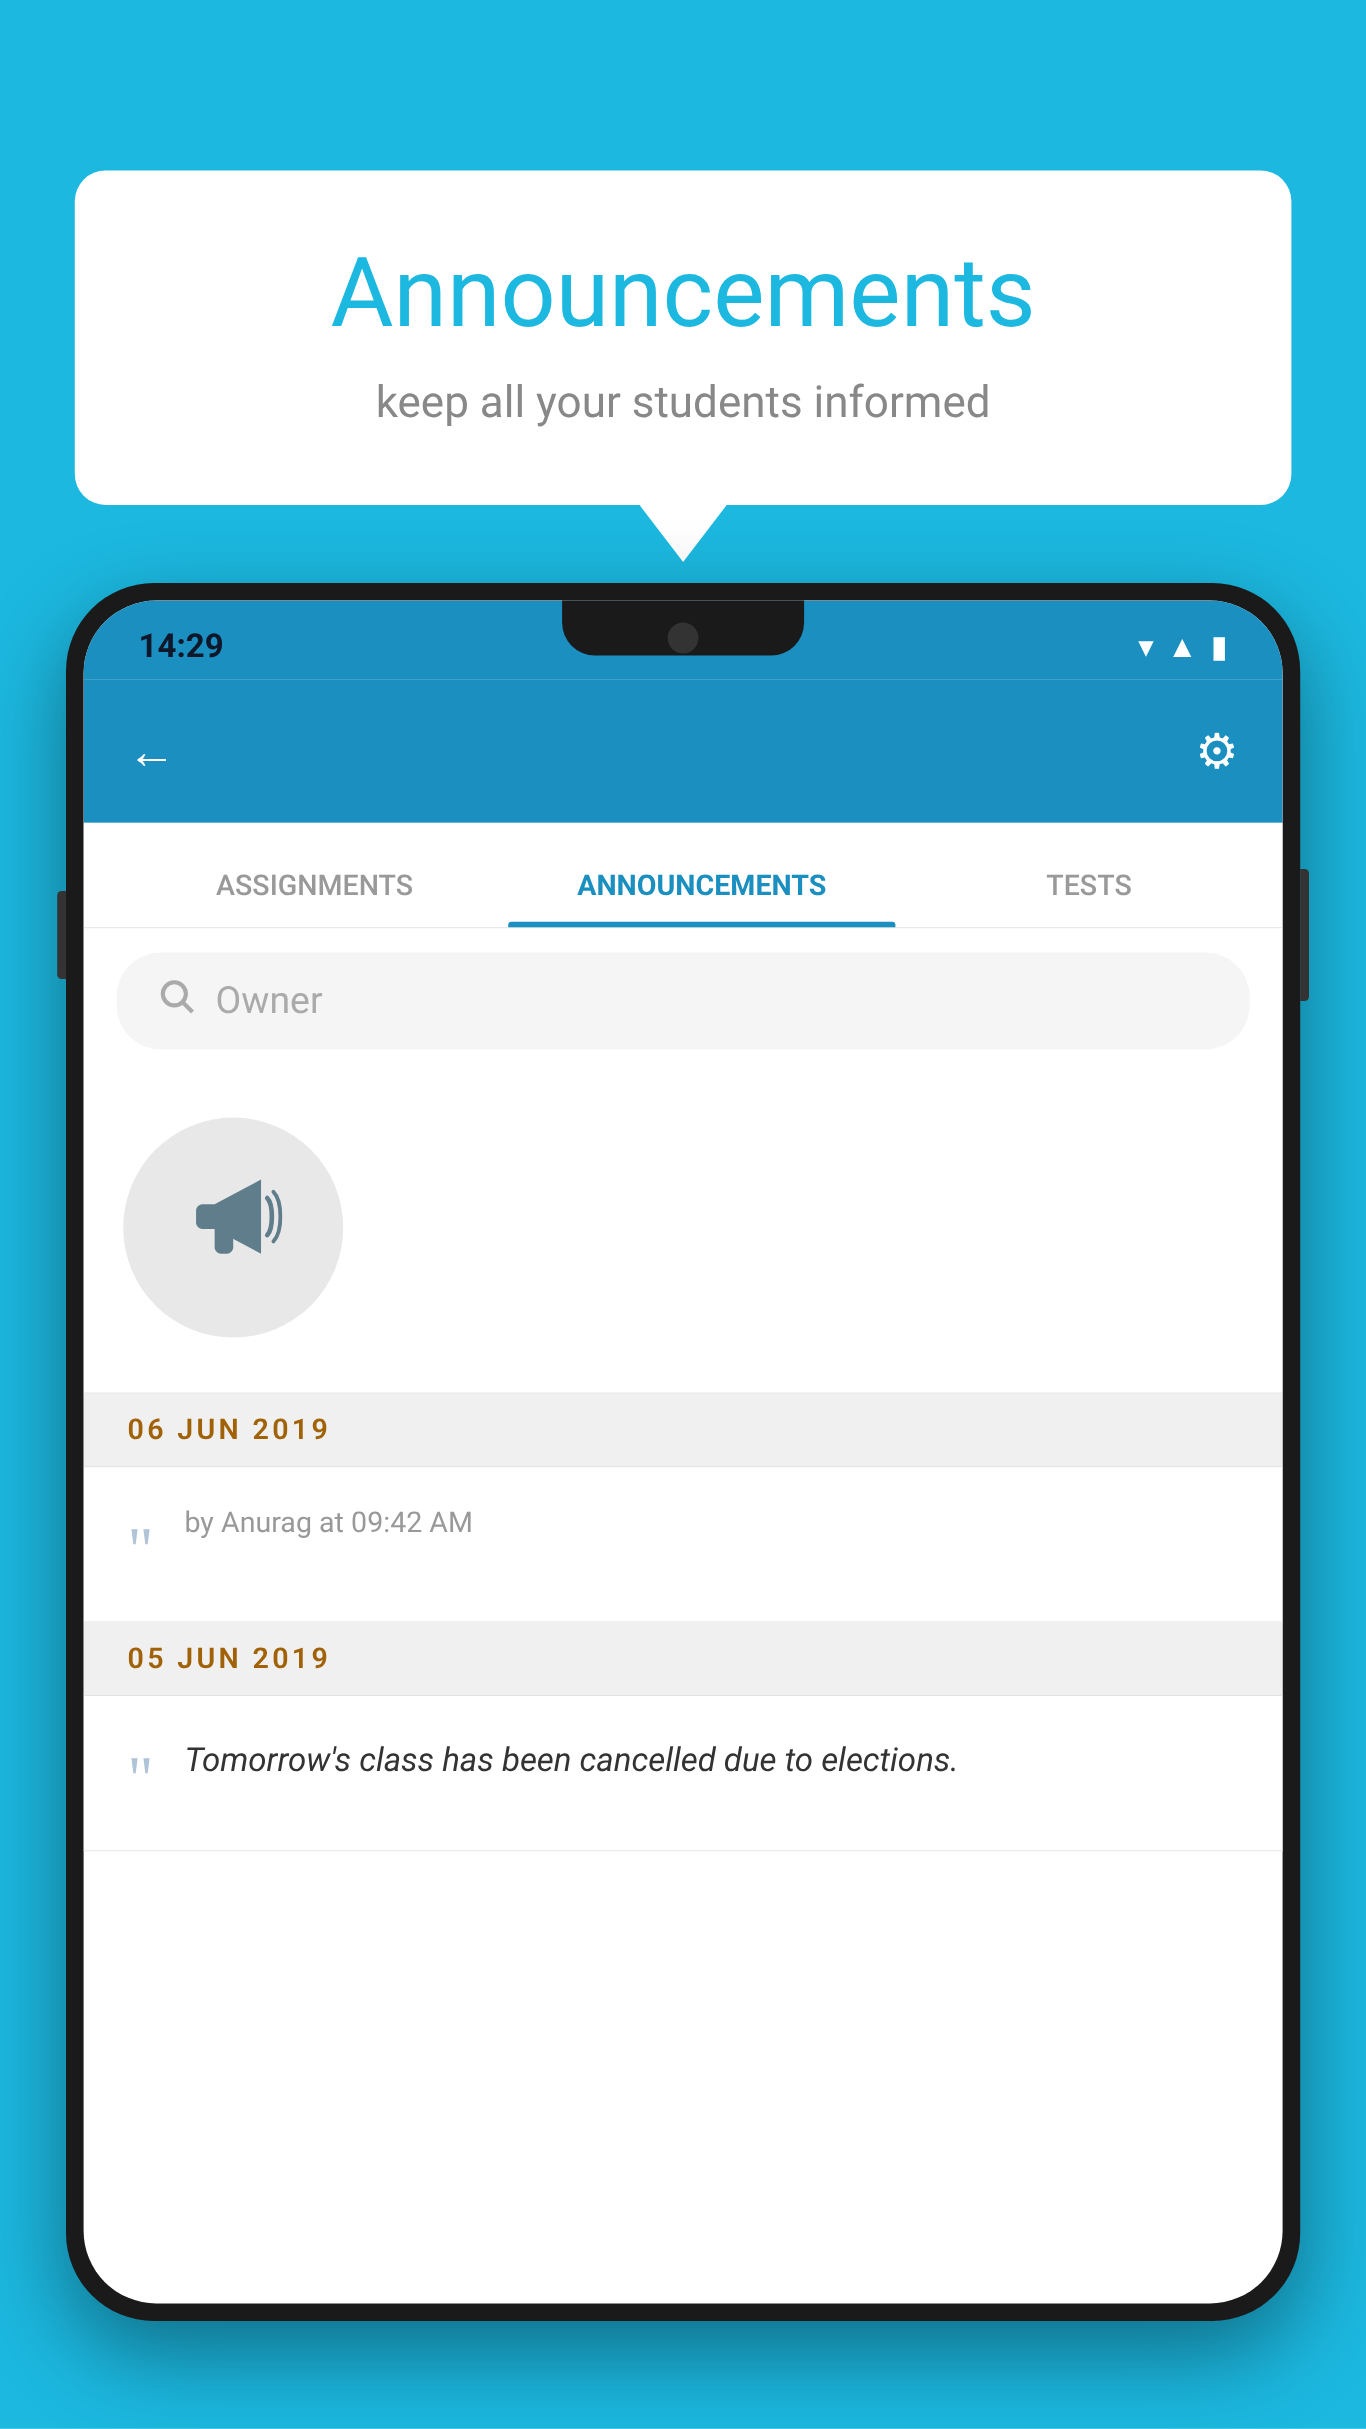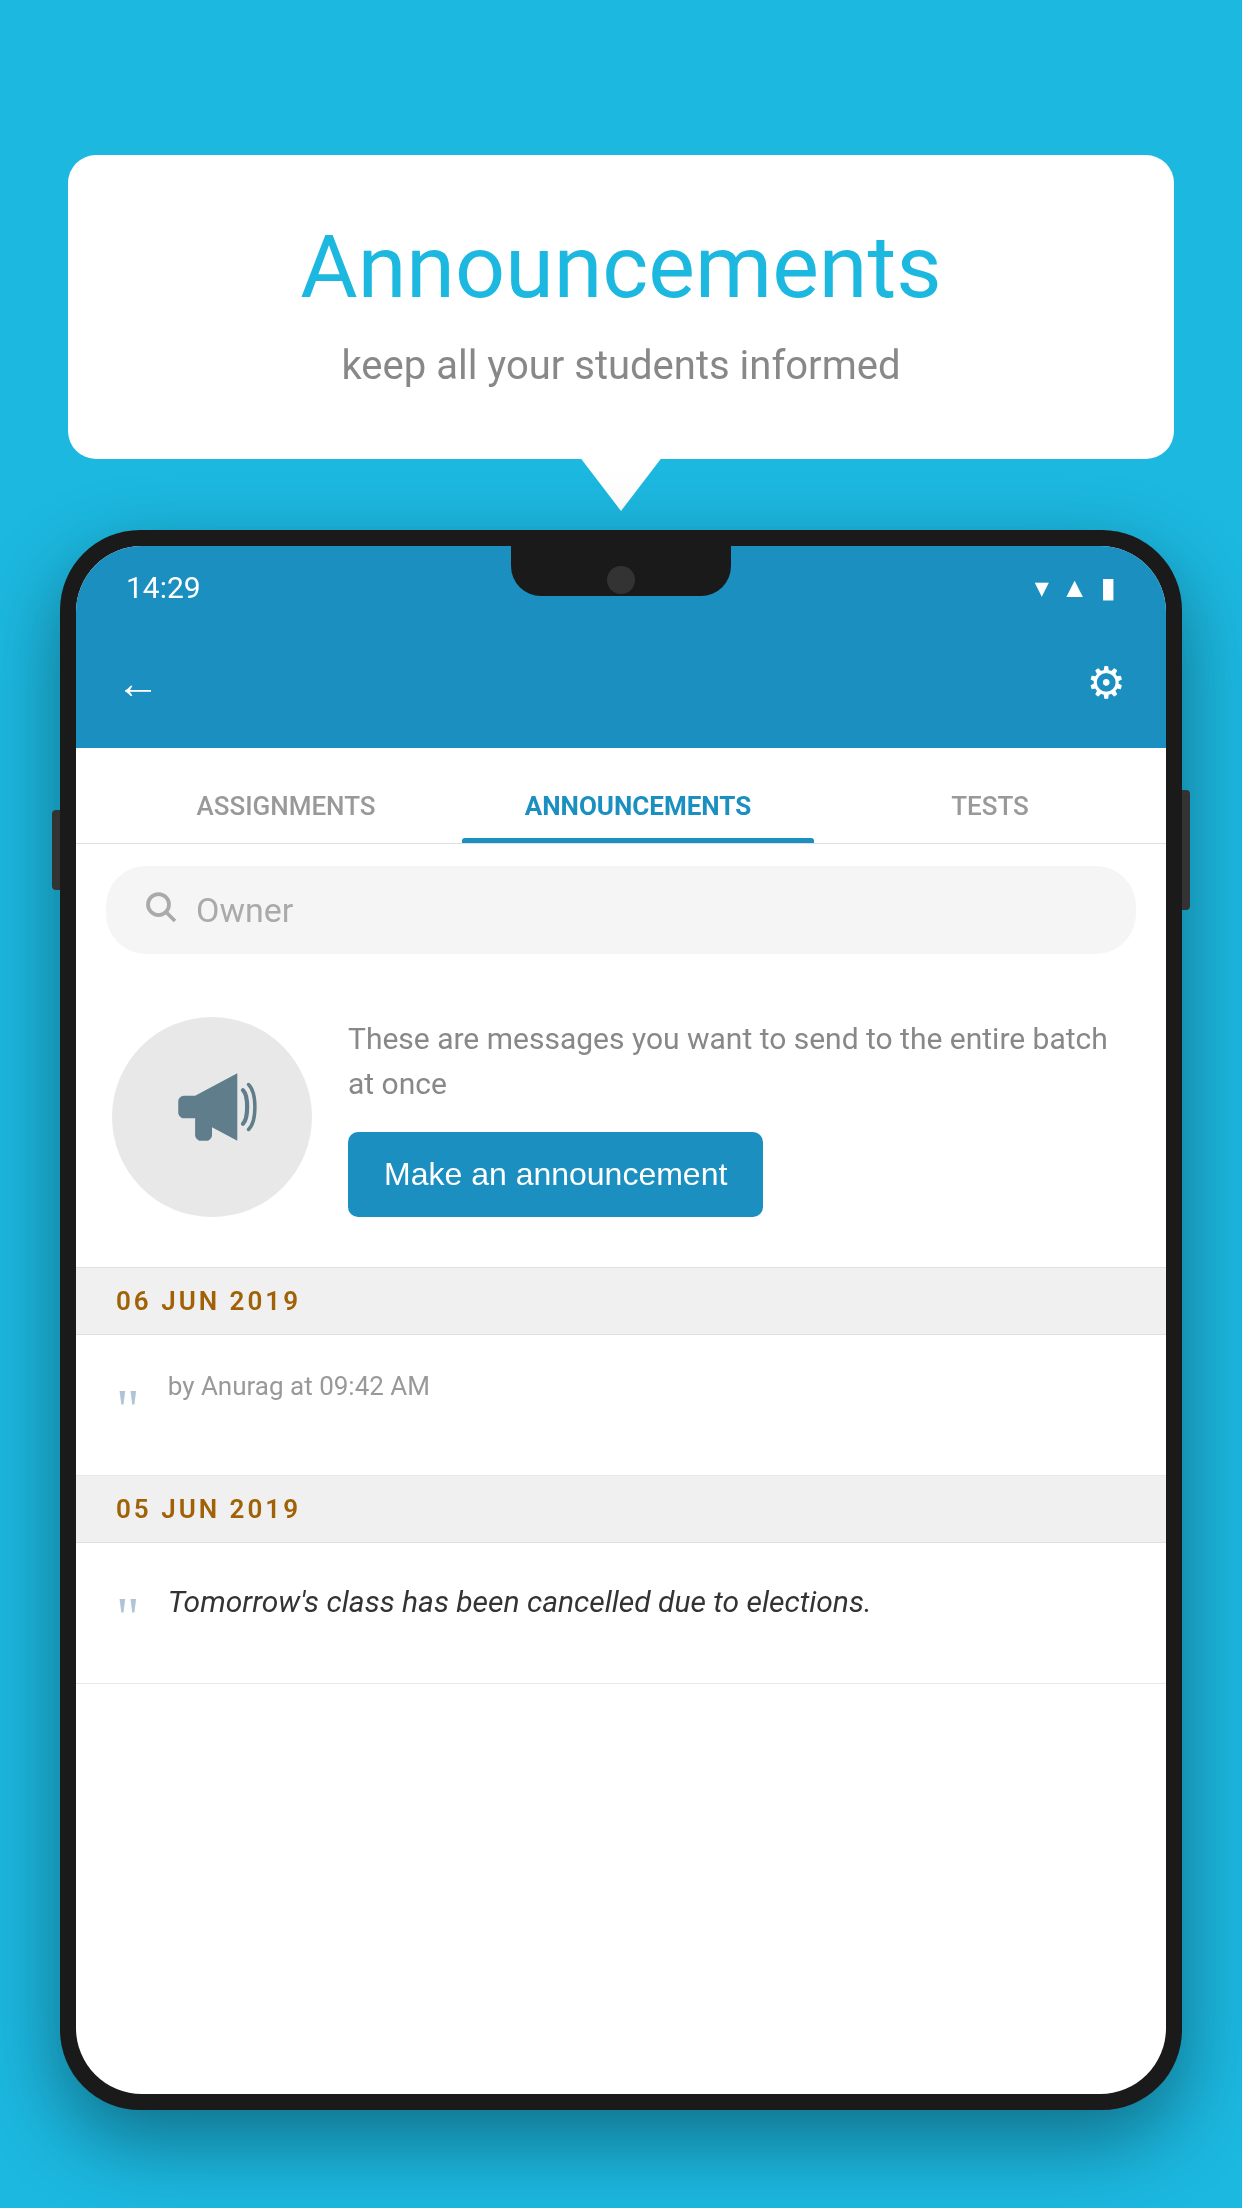--- a/index.html
+++ b/index.html
@@ -116,23 +116,23 @@
       background: #1a8fc0;
       height: 72px;
       display: flex;
       align-items: center;
       justify-content: space-between;
       padding: 0 50px;
       padding-top: 10px;
     }
 
     .status-time {
-      color: #ffffff;
+      color: #0f172a;
       font-size: 30px;
-      font-weight: 400;
+      font-weight: 700;
     }
 
     .status-icons {
       display: flex;
       align-items: center;
       gap: 12px;
     }
 
     .wifi-icon, .signal-icon, .battery-icon {
       color: white;
@@ -422,24 +422,20 @@
         <div class="promo-icon-circle">
           <span class="megaphone-icon">
             <svg width="90" height="90" viewBox="0 0 64 64" fill="#607d8b">
               <path d="M50 8 L20 24 L12 24 C10 24 8 26 8 28 L8 36 C8 38 10 40 12 40 L20 40 L50 56 Z"></path>
               <path d="M20 40 L20 52 C20 54 22 56 24 56 L28 56 C30 56 32 54 32 52 L32 40 Z"></path>
               <path d="M54 20 C58 24 58 40 54 44" stroke="#607d8b" stroke-width="3" fill="none" stroke-linecap="round"></path>
               <path d="M58 16 C64 22 64 42 58 48" stroke="#607d8b" stroke-width="2.5" fill="none" stroke-linecap="round"></path>
             </svg>
           </span>
         </div>
-        <div class="promo-content">
-          <div class="promo-text">These are messages you want to send to the entire batch at once</div>
-          <button class="make-announcement-btn">Make an announcement</button>
-        </div>
       </div>
 
       <div class="date-separator">06  JUN  2019</div>
 
       <div class="announcement-item">
         <div class="quote-icon">"</div>
         <div class="announcement-content">
           <div class="announcement-meta">by Anurag at 09:42 AM</div>
         </div>
       </div>

